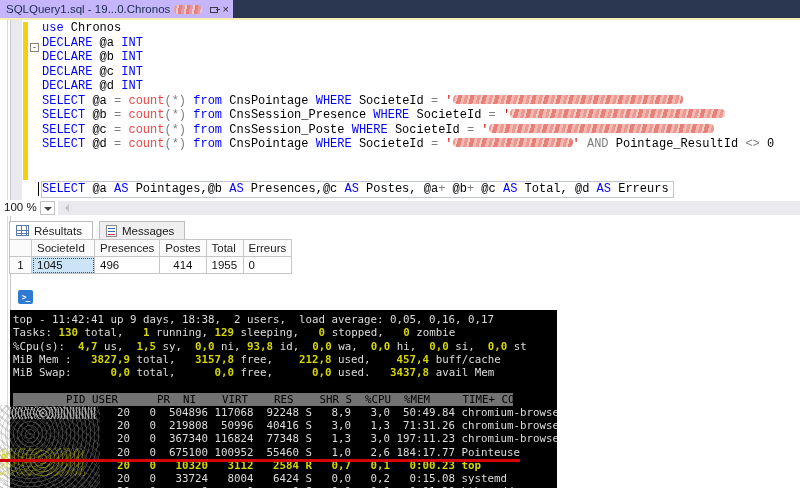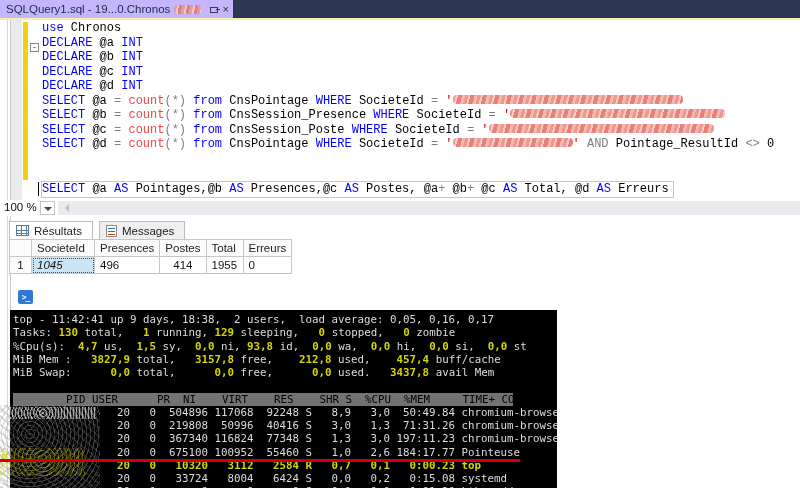--- a/index.html
+++ b/index.html
@@ -162,21 +162,21 @@
           <th>SocieteId</th>
           <th>Presences</th>
           <th>Postes</th>
           <th>Total</th>
           <th>Erreurs</th>
         </tr>
       </thead>
     <tbody>
         <tr>
           <td class="rownum">1</td>
-          <td class="cell-selected" style="min-width: 63px; font-style: italic;">1045</td>
+          <td class="cell-selected" style="min-width: 63px;">1045</td>
           <td style="min-width: 59px;">496</td>
           <td style="min-width: 41px; text-align: center;">414</td>
           <td style="min-width: 37px;">1955</td>
           <td style="min-width: 40px;">0</td>
         </tr>
       </tbody>
   </table>
 
   <div class="ssh-title">
     <span class="ssh-icon">&gt;_</span>

